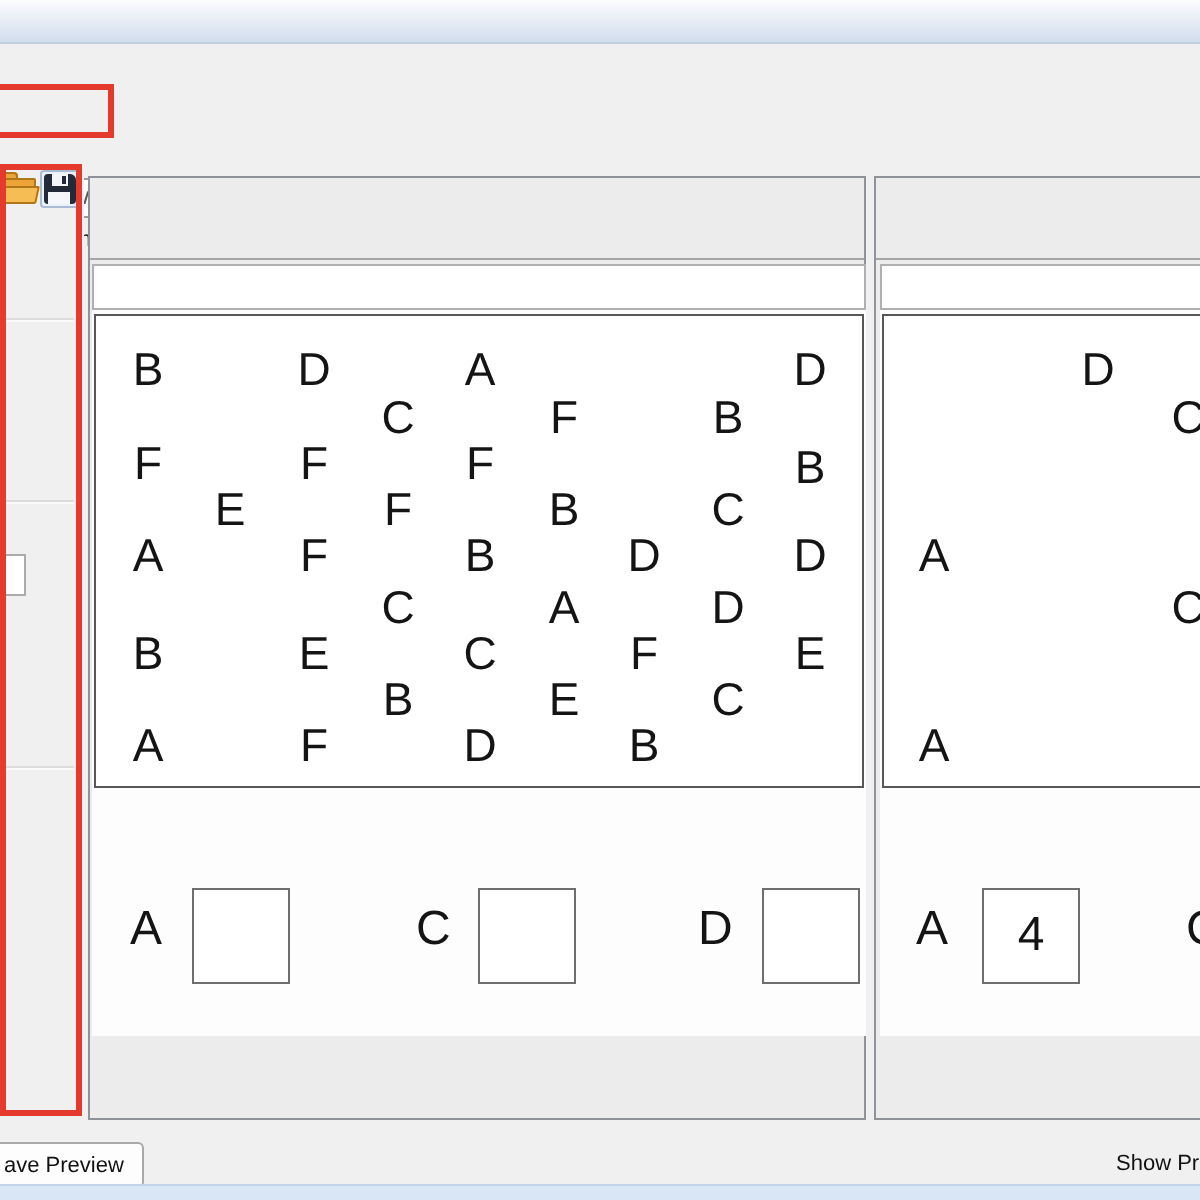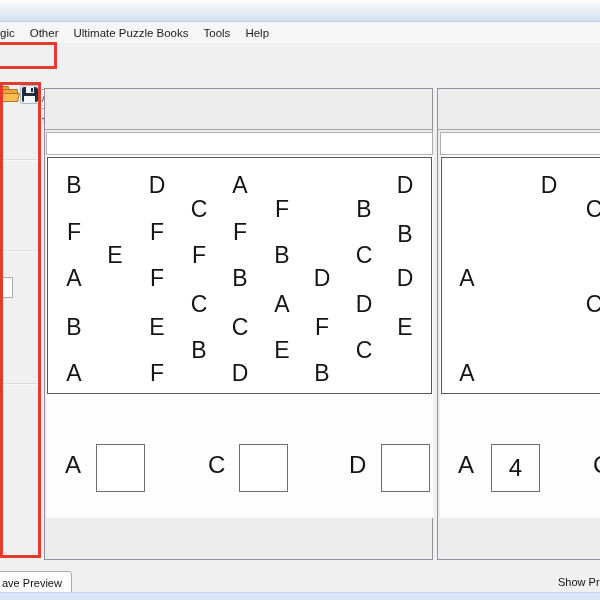--- a/index.html
+++ b/index.html
@@ -84,27 +84,20 @@
   .statusbar { position:absolute; left:0; top:592px; width:600px; height:8px;
                background:#d8e6f6; border-top:1px solid #c3d4e9; }
 </style>
 </head>
 <body>
 
 <div class="screen">
 
   <div class="titlebar"></div>
 
-  <div class="menubar" id="menubar">
-      <span class="menu-item">gic</span>
-      <span class="menu-item">Other</span>
-      <span class="menu-item">Ultimate Puzzle Books</span>
-      <span class="menu-item">Tools</span>
-      <span class="menu-item">Help</span>
-    </div>
 
   <div class="toolstrip">
     <div class="combo">
       <span class="chev">∨</span>
     </div>
     <span class="preview-label">Preview Rendered ...</span>
     <div class="tabsrow" id="tabsrow">
         <span class="tab">Time Saver</span>
         <span class="tab-sep"></span>
         <span class="tab">Dictionary</span>

